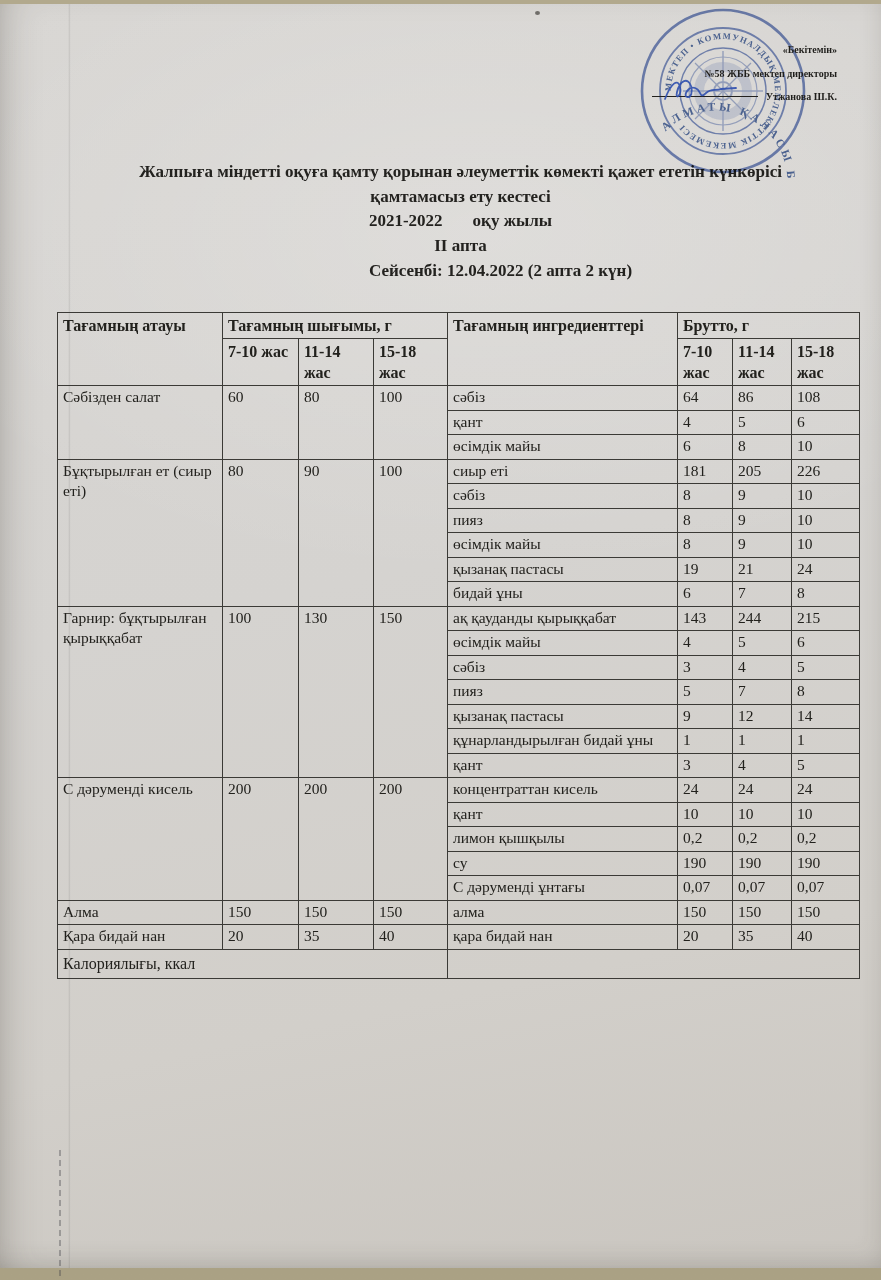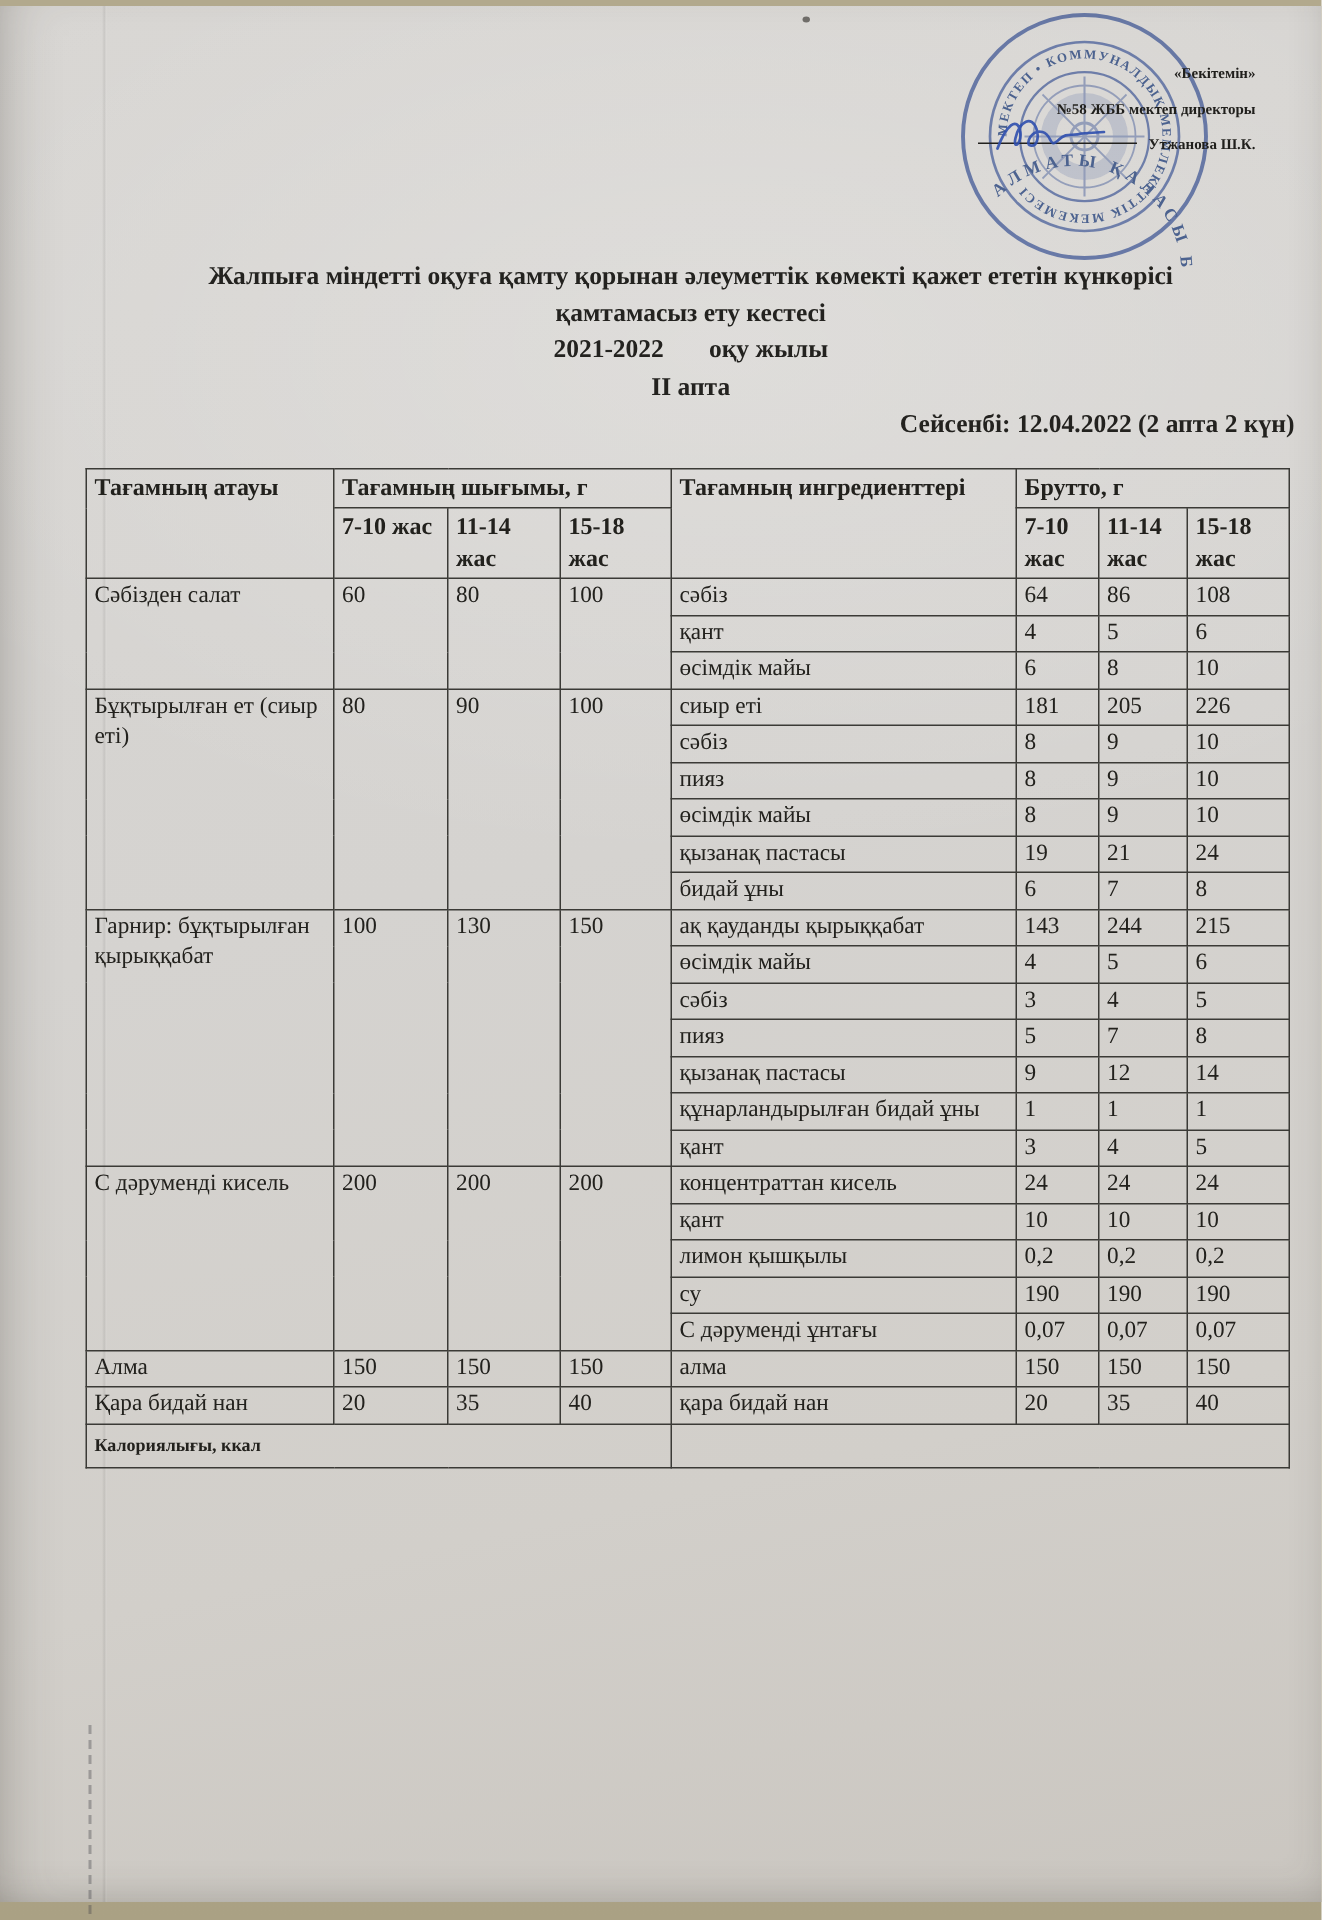--- a/index.html
+++ b/index.html
@@ -38,45 +38,45 @@
   .sig-underline { display:inline-block; width:106px; border-bottom:1.6px solid #22211e; margin-right:8px; transform:translateY(-3px); }
   .sig-svg { position:absolute; left:10px; top:-10px; z-index:4; }
 
   .stamp {
     position:absolute; left:636px; top:0px; z-index:2;
     mix-blend-mode:multiply; opacity:.88;
   }
 
   
   .title-block {
-    position:absolute; left:58px; right:18px; top:168px;
+    position:absolute; left:58px; right:18px; top:156px;
     text-align:center; font-weight:bold; font-size:17px; line-height:24.5px;
     color:#23221f;
   }
   .title-gap { display:inline-block; width:30px; }
-  .title-day { text-align:right; padding-left:80px; margin-top:1px; }
+  .title-day { text-align:center; padding-left:80px; margin-top:1px; }
 
   
   table.menu {
     position:absolute; left:57px; top:308px; width:802px;
     border-collapse:collapse; table-layout:fixed;
     font-size:15.5px; color:#22211d;
   }
   table.menu th, table.menu td {
     border:1.6px solid #3b3a36;
     vertical-align:top; text-align:left;
     padding:1px 4px 2px 5px;
     overflow:hidden;
   }
   table.menu th { font-weight:bold; font-size:16px; line-height:21px; padding-top:2px; }
   th.age { padding-right:16px; }
   td.dish, td.portion { vertical-align:top; }
   td.ing { padding-right:30px; }
   tbody td { height:21.5px; line-height:20.5px; }
-  td.foot { font-weight:bold; font-size:12px; height:26px; line-height:25px; padding-top:3px;margin-top:40px; }
+  td.foot { font-weight:normal; font-size:16px; height:26px; line-height:25px; padding-top:3px;margin-top:40px; }
   thead tr.grp th { height:25px; }
   thead tr.sub th { height:43px; }
 </style>
 </head>
 <body>
 
 <div class="paper">
   <div class="crease-v"></div>
   <div class="fold-dashes"></div>
   <div class="speck"></div>

